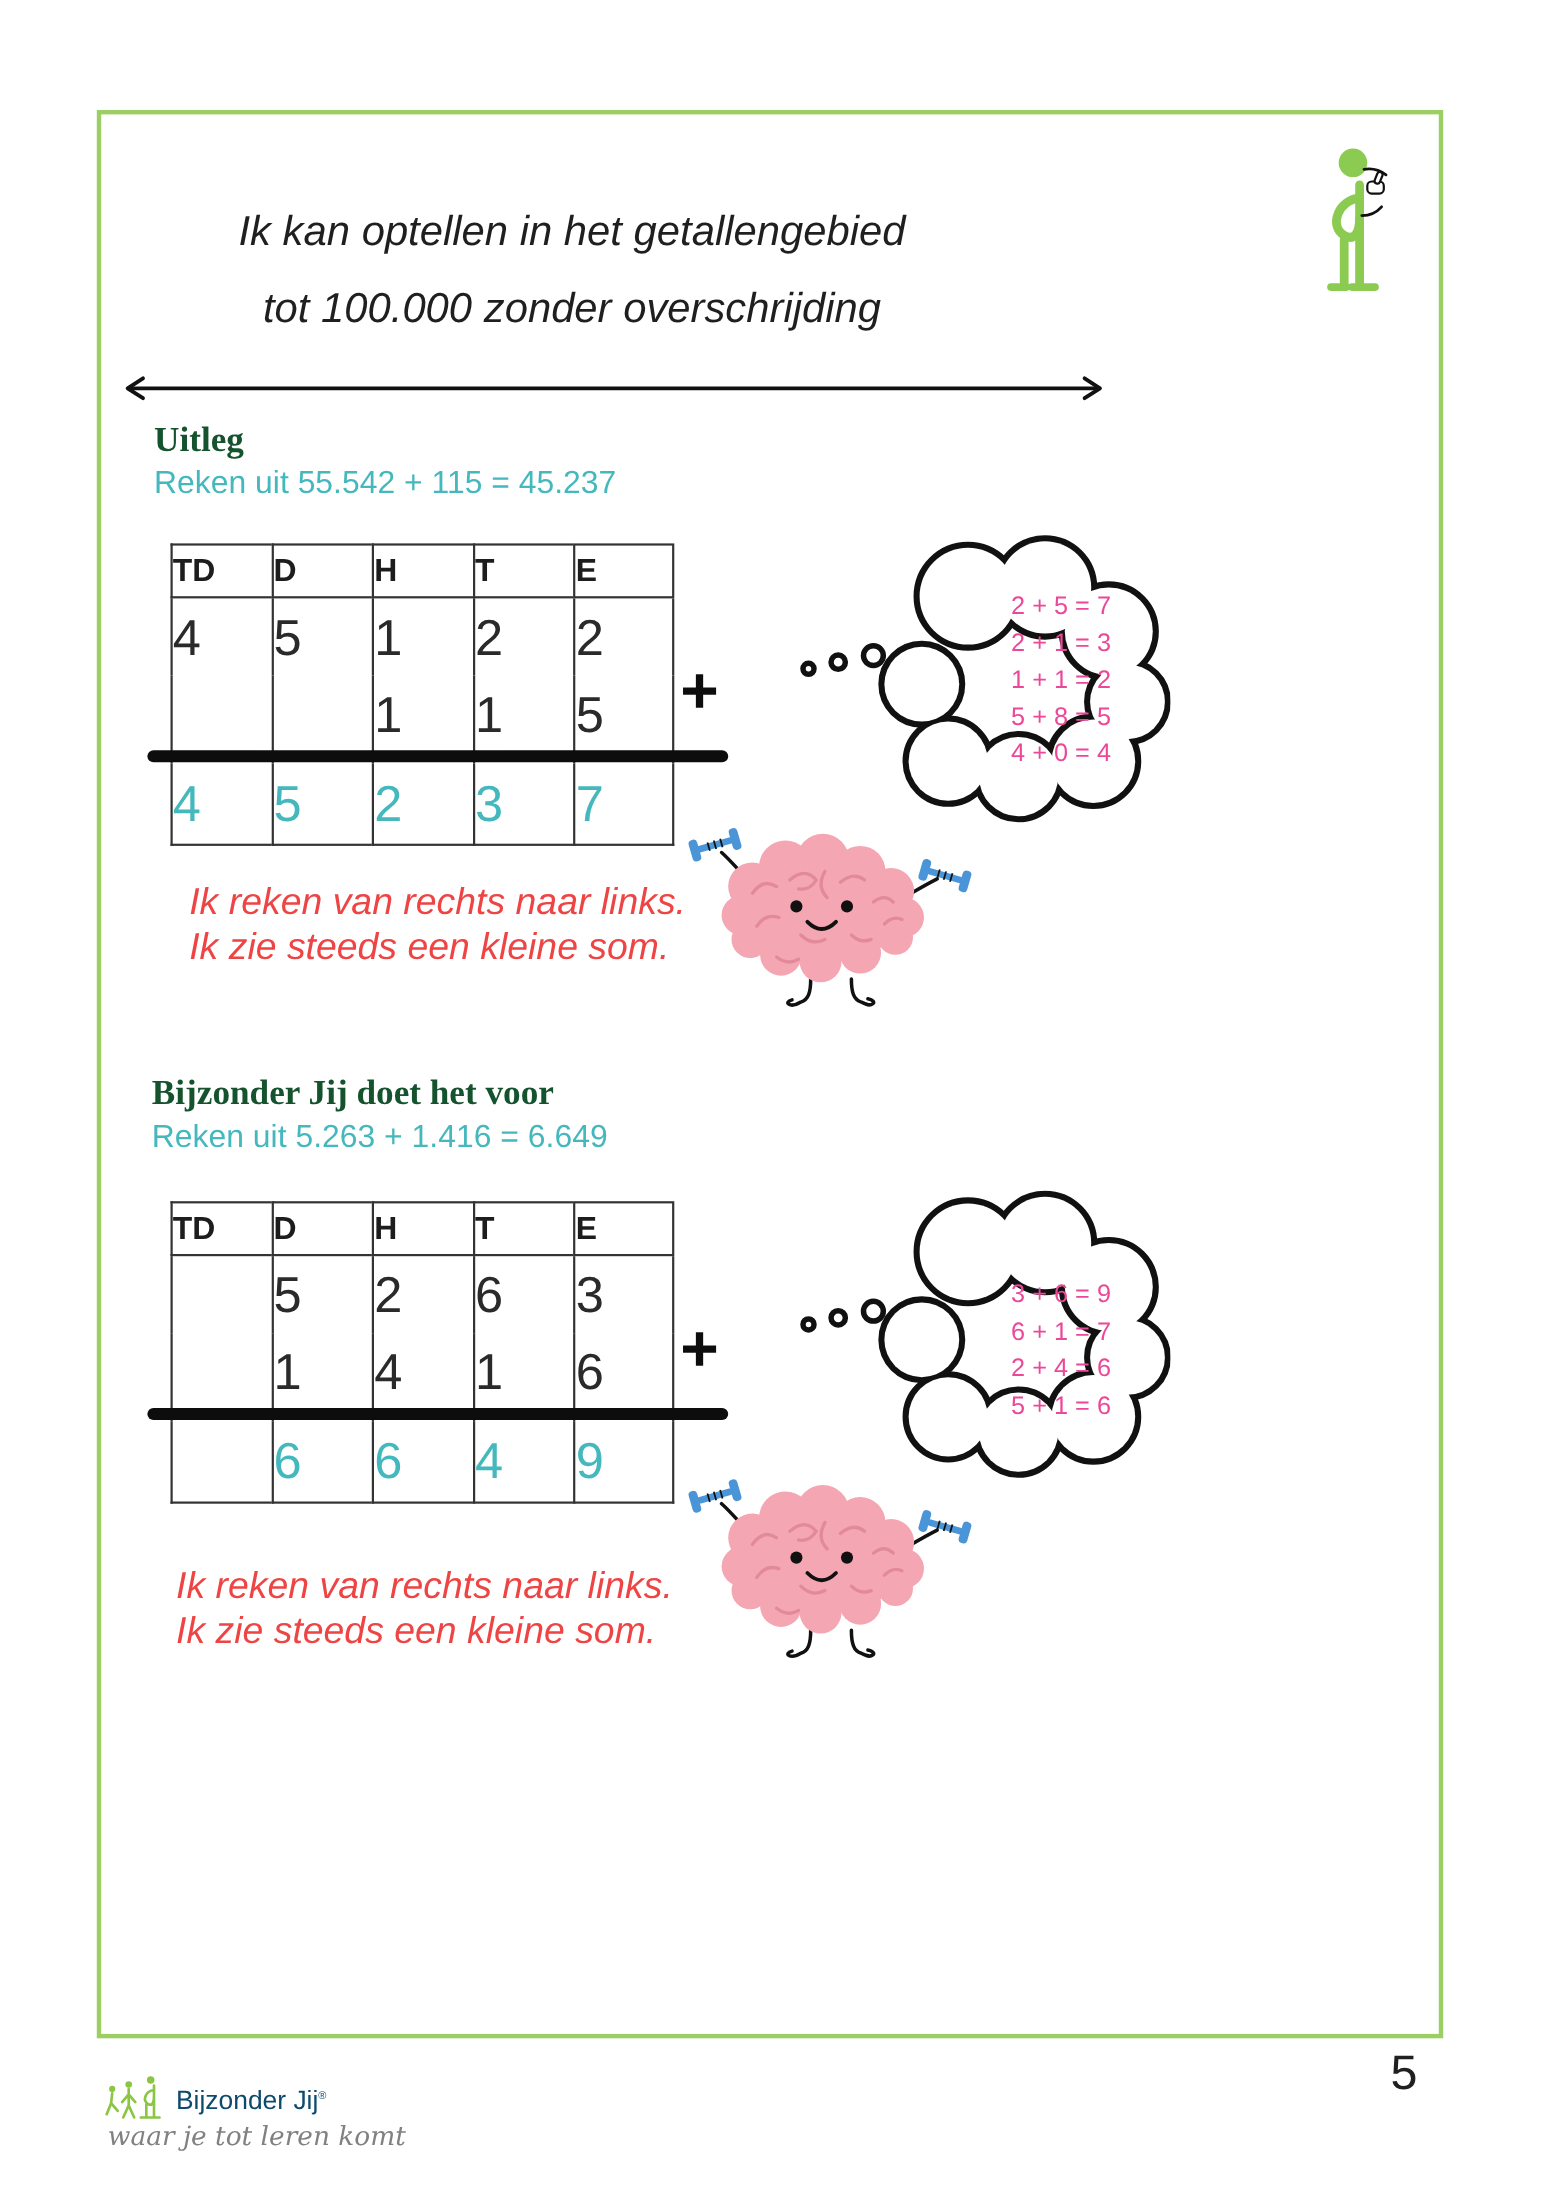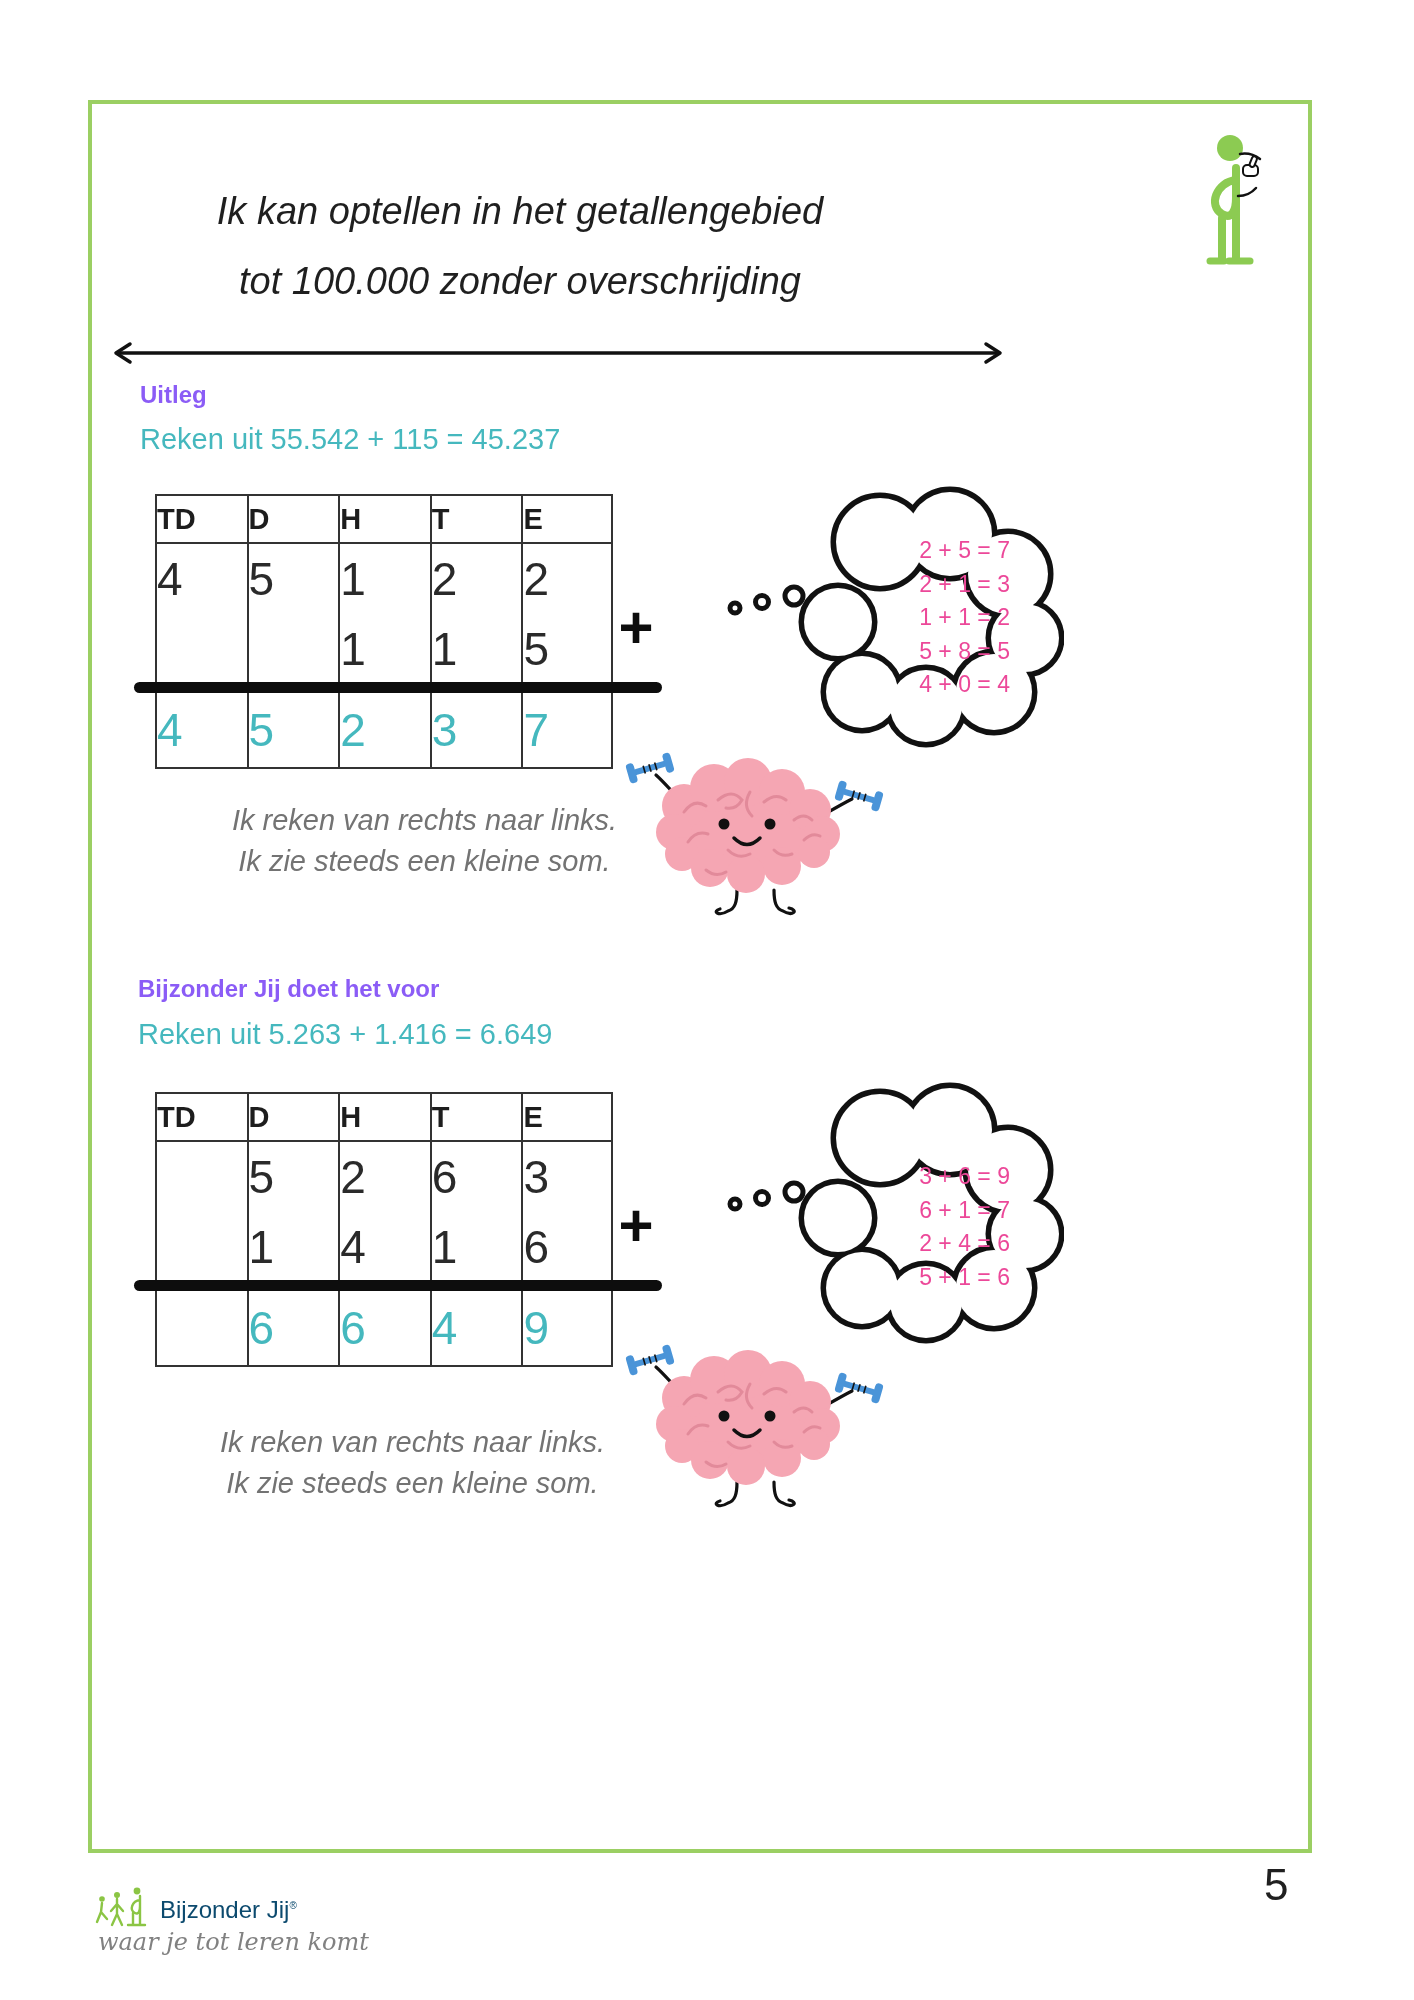--- a/index.html
+++ b/index.html
@@ -7,42 +7,42 @@
   .abs{position:absolute;}
 
   
   .frame{left:88px;top:100px;width:1224px;height:1753px;border:4px solid #9bcf63;box-sizing:border-box;}
 
   
   .title{left:130px;top:176px;width:780px;text-align:center;font-style:italic;font-weight:300;
          font-size:38px;line-height:70px;color:#1f1f1f;}
 
   
-  .h-bold{font-weight:700;font-size:24px;color:#8b5cf6;}
+  .h-bold{font-weight:700;font-size:32px;color:#14532d;font-family:Liberation Serif, serif;}
   .teal-line{font-size:29px;color:#45b8be;font-weight:400;}
 
   
   .ptable{width:458px;display:grid;grid-template-columns:repeat(5,91.6px);
           grid-template-rows:50px 70px 70px 10px 75px;}
   .ptable .cell{box-sizing:border-box;border-left:2px solid #333;}
   .ptable .cell.last{border-right:2px solid #333;}
   .ptable .hc{border-top:2px solid #333;border-bottom:2px solid #333;
               font-size:29px;font-weight:600;color:#1d1d1d;line-height:46px;}
   .ptable .bc{font-size:46px;font-weight:300;color:#2a2a2a;line-height:70px;}
   .ptable .gc{}
   .ptable .ac{border-bottom:2px solid #333;font-size:46px;font-weight:300;color:#45b8be;line-height:73px;}
   .sumline{position:absolute;left:-21px;top:188px;width:528px;height:11px;background:#0d0d0d;border-radius:6px;z-index:2;}
   .plus{font-size:60px;line-height:64px;font-weight:700;color:#0d0d0d;width:52px;text-align:center;}
 
   
   .bubble-text{width:165px;text-align:right;font-size:23px;line-height:33.5px;color:#ec4899;z-index:3;}
 
   
-  .note{width:505px;text-align:center;font-style:italic;font-weight:300;
-        font-size:29px;line-height:41px;color:#737373;}
+  .note{width:505px;font-style:italic;font-weight:300;
+        font-size:34px;line-height:41px;color:#ef4444;}
 
   
   .logo-text{font-size:24px;color:#0c4a6e;font-weight:400;}
   .logo-text sup{font-size:10px;}
   .tagline{font-family:"DejaVu Serif",serif;font-style:italic;font-size:24px;color:#818181;}
   .pagenum{font-size:44px;font-weight:400;color:#202020;}
 
   svg{display:block;}
 </style>
 </head>

